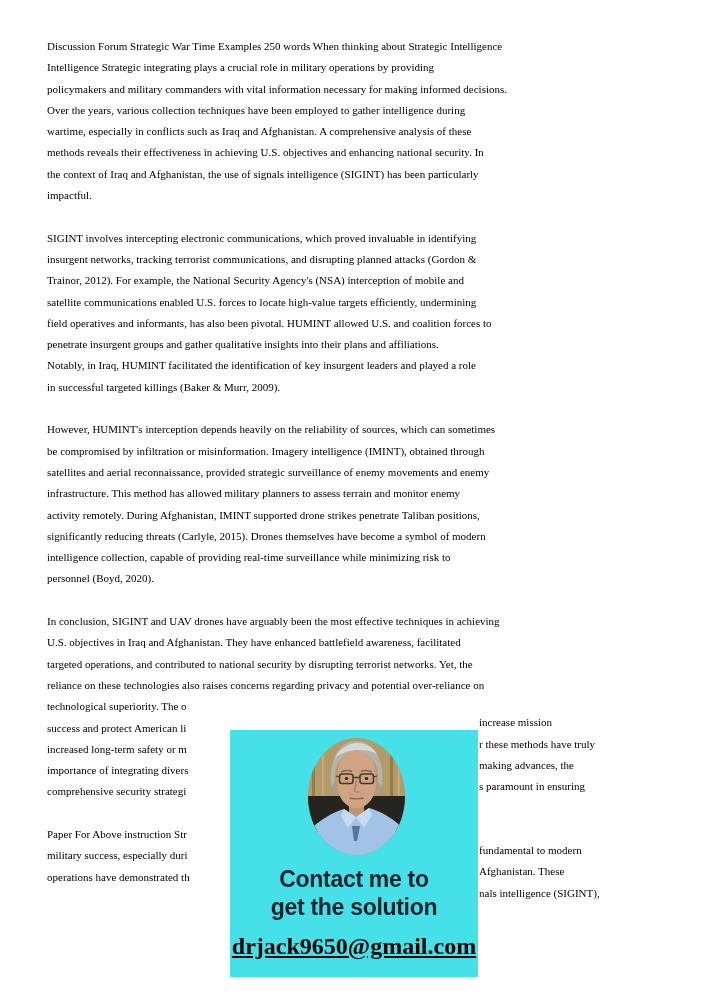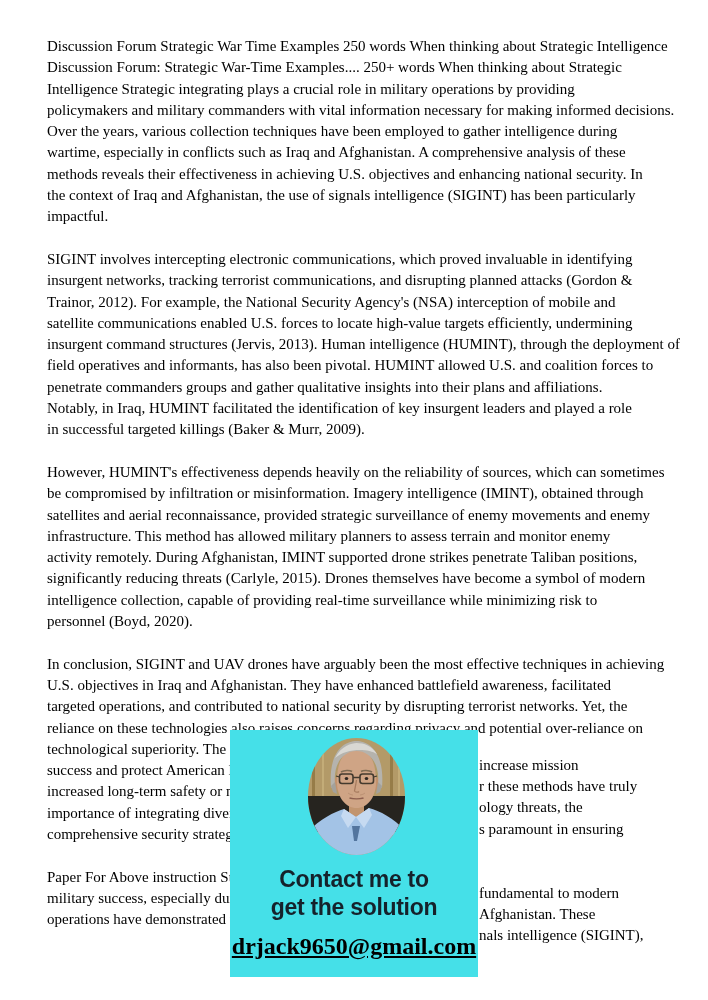--- a/index.html
+++ b/index.html
@@ -6,21 +6,21 @@
   .page {
     position:relative;
     width:708px; height:1000px;
     background:#ffffff;
     overflow:hidden;
     font-family:"Liberation Serif","DejaVu Serif",serif;
     color:#000000;
   }
   .doc {
     position:absolute; left:47px; top:36px; width:645px;
-    font-size:15px; line-height:21.3px;
+    font-size:11px; line-height:21.3px;
   }
   .para { margin:0 0 21.3px 0; }
   .line { position:relative; white-space:nowrap; height:21.3px; }
   .frag-right { position:absolute; left:432px; top:16px; }
 
   .card {
     position:absolute; left:230px; top:730px; width:248px; height:247px;
     background:#45e0e8; z-index:5;
   }
   .photo { position:absolute; left:78px; top:8px; width:97px; height:117px; }
@@ -43,58 +43,56 @@
   }
 </style>
 </head>
 <body>
 
 <div class="page">
 
   <div class="doc" id="doc">
       <div class="para">
         <div class="line">Discussion Forum Strategic War Time Examples 250 words When thinking about Strategic Intelligence</div>
-        <div class="line">Discussion Forum: Strategic War-Time Examples.... 250+ words When thinking about Strategic</div>
         <div class="line">Intelligence Strategic integrating plays a crucial role in military operations by providing</div>
         <div class="line">policymakers and military commanders with vital information necessary for making informed decisions.</div>
         <div class="line">Over the years, various collection techniques have been employed to gather intelligence during</div>
         <div class="line">wartime, especially in conflicts such as Iraq and Afghanistan. A comprehensive analysis of these</div>
         <div class="line">methods reveals their effectiveness in achieving U.S. objectives and enhancing national security. In</div>
         <div class="line">the context of Iraq and Afghanistan, the use of signals intelligence (SIGINT) has been particularly</div>
         <div class="line">impactful.</div>
       </div>
       <div class="para">
         <div class="line">SIGINT involves intercepting electronic communications, which proved invaluable in identifying</div>
         <div class="line">insurgent networks, tracking terrorist communications, and disrupting planned attacks (Gordon &amp;</div>
         <div class="line">Trainor, 2012). For example, the National Security Agency's (NSA) interception of mobile and</div>
         <div class="line">satellite communications enabled U.S. forces to locate high-value targets efficiently, undermining</div>
-        <div class="line">insurgent command structures (Jervis, 2013). Human intelligence (HUMINT), through the deployment of</div>
         <div class="line">field operatives and informants, has also been pivotal. HUMINT allowed U.S. and coalition forces to</div>
-        <div class="line">penetrate commanders groups and gather qualitative insights into their plans and affiliations.</div>
+        <div class="line">penetrate insurgent groups and gather qualitative insights into their plans and affiliations.</div>
         <div class="line">Notably, in Iraq, HUMINT facilitated the identification of key insurgent leaders and played a role</div>
         <div class="line">in successful targeted killings (Baker &amp; Murr, 2009).</div>
       </div>
       <div class="para">
-        <div class="line">However, HUMINT's effectiveness depends heavily on the reliability of sources, which can sometimes</div>
+        <div class="line">However, HUMINT's interception depends heavily on the reliability of sources, which can sometimes</div>
         <div class="line">be compromised by infiltration or misinformation. Imagery intelligence (IMINT), obtained through</div>
         <div class="line">satellites and aerial reconnaissance, provided strategic surveillance of enemy movements and enemy</div>
         <div class="line">infrastructure. This method has allowed military planners to assess terrain and monitor enemy</div>
         <div class="line">activity remotely. During Afghanistan, IMINT supported drone strikes penetrate Taliban positions,</div>
         <div class="line">significantly reducing threats (Carlyle, 2015). Drones themselves have become a symbol of modern</div>
         <div class="line">intelligence collection, capable of providing real-time surveillance while minimizing risk to</div>
         <div class="line">personnel (Boyd, 2020).</div>
       </div>
       <div class="para">
         <div class="line">In conclusion, SIGINT and UAV drones have arguably been the most effective techniques in achieving</div>
         <div class="line">U.S. objectives in Iraq and Afghanistan. They have enhanced battlefield awareness, facilitated</div>
         <div class="line">targeted operations, and contributed to national security by disrupting terrorist networks. Yet, the</div>
         <div class="line">reliance on these technologies also raises concerns regarding privacy and potential over-reliance on</div>
         <div class="line"><span class="frag-left">technological superiority. The o</span><span class="frag-right">increase mission</span></div>
         <div class="line"><span class="frag-left">success and protect American li</span><span class="frag-right">r these methods have truly</span></div>
-        <div class="line"><span class="frag-left">increased long-term safety or m</span><span class="frag-right">ology threats, the</span></div>
+        <div class="line"><span class="frag-left">increased long-term safety or m</span><span class="frag-right">making advances, the</span></div>
         <div class="line"><span class="frag-left">importance of integrating divers</span><span class="frag-right">s paramount in ensuring</span></div>
         <div class="line"><span class="frag-left">comprehensive security strategi</span><span class="frag-right"></span></div>
       </div>
       <div class="para">
         <div class="line"><span class="frag-left">Paper For Above instruction Str</span><span class="frag-right">fundamental to modern</span></div>
         <div class="line"><span class="frag-left">military success, especially duri</span><span class="frag-right">Afghanistan. These</span></div>
         <div class="line"><span class="frag-left">operations have demonstrated th</span><span class="frag-right">nals intelligence (SIGINT),</span></div>
       </div>
     </div>
 

